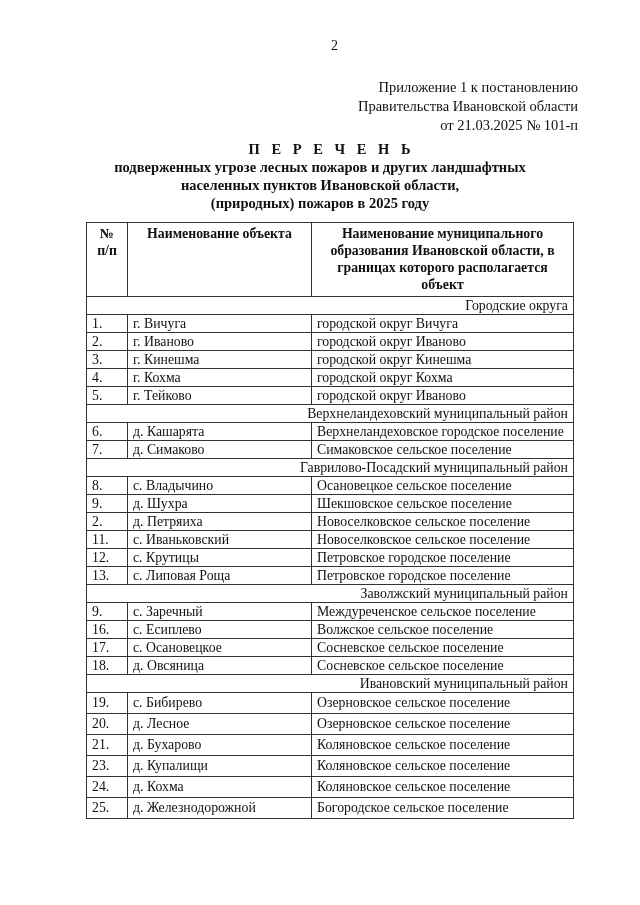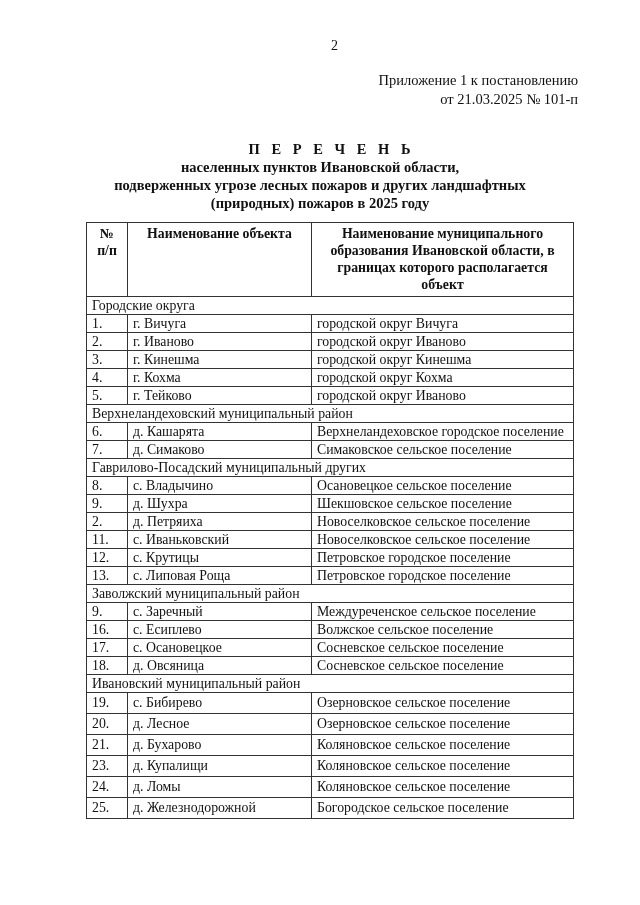--- a/index.html
+++ b/index.html
@@ -4,56 +4,57 @@
   <style>
     html, body { margin: 0; padding: 0; background: #ffffff; }
     body {
       width: 640px; height: 905px; position: relative; overflow: hidden;
       font-family: "Liberation Serif", "DejaVu Serif", serif; color: #111;
     }
     .page-number {
       position: absolute; left: 331px; top: 38px; font-size: 14px;
     }
     .appendix {
-      position: absolute; right: 62px; top: 71px; text-align: right;
+      position: absolute; right: 62px; top: 78px; text-align: right;
       font-size: 14.5px; line-height: 19px;
     }
     .title-block {
       position: absolute; left: 0; width: 640px; top: 140px; text-align: center;
       font-weight: bold; font-size: 14.5px; line-height: 18px;
     }
     .title-main { letter-spacing: 4px; padding-left: 23px; }
     table.list {
       position: absolute; left: 86px; top: 222px; width: 487px;
       border-collapse: collapse; font-size: 13.8px; table-layout: fixed;
     }
     table.list td, table.list th {
       border: 1px solid #333; padding: 0 5px; line-height: 17px; vertical-align: top;
     }
     table.list th { font-weight: bold; text-align: center; padding-top: 2px; padding-bottom: 1px; }
     col.c1 { width: 41px; } col.c2 { width: 184px; } col.c3 { width: 262px; }
     td.num { text-align: left; padding-left: 12px; }
-    td.group { text-align: left; }
+    td.group { text-align: right; }
     tr.r18 td { height: 17px; }
     tr.r20 td { height: 19px; padding-top: 1px; margin-top: 44px; }
   </style>
 </head>
 <body>
 
 <div class="page-number">2</div>
 
 <div class="appendix">
   <div>Приложение 1 к постановлению</div>
+  <div>Правительства Ивановской области</div>
   <div>от 21.03.2025 № 101-п</div>
 </div>
 
 <div class="title-block">
   <div class="title-main">П Е Р Е Ч Е Н Ь</div>
+  <div>подверженных угрозе лесных пожаров и других ландшафтных</div>
   <div>населенных пунктов Ивановской области,</div>
-  <div>подверженных угрозе лесных пожаров и других ландшафтных</div>
   <div>(природных) пожаров в 2025 году</div>
 </div>
 
 <table class="list">
   <colgroup>
       <col class="c1">
       <col class="c2">
       <col class="c3">
     </colgroup>
   <thead>
@@ -102,21 +103,21 @@
         <td class="num">6.</td>
         <td>д. Кашарята</td>
         <td>Верхнеландеховское городское поселение</td>
       </tr>
       <tr class="r18">
         <td class="num">7.</td>
         <td>д. Симаково</td>
         <td>Симаковское сельское поселение</td>
       </tr>
       <tr class="r18">
-        <td colspan="3" class="group">Гаврилово-Посадский муниципальный других</td>
+        <td colspan="3" class="group">Гаврилово-Посадский муниципальный район</td>
       </tr>
       <tr class="r18">
         <td class="num">8.</td>
         <td>с. Владычино</td>
         <td>Осановецкое сельское поселение</td>
       </tr>
       <tr class="r18">
         <td class="num">9.</td>
         <td>д. Шухра</td>
         <td>Шекшовское сельское поселение</td>
@@ -182,21 +183,21 @@
         <td>д. Бухарово</td>
         <td>Коляновское сельское поселение</td>
       </tr>
       <tr class="r20">
         <td class="num">23.</td>
         <td>д. Купалищи</td>
         <td>Коляновское сельское поселение</td>
       </tr>
       <tr class="r20">
         <td class="num">24.</td>
-        <td>д. Ломы</td>
+        <td>д. Кохма</td>
         <td>Коляновское сельское поселение</td>
       </tr>
       <tr class="r20">
         <td class="num">25.</td>
         <td>д. Железнодорожной</td>
         <td>Богородское сельское поселение</td>
       </tr>
     </tbody>
 </table>
 

